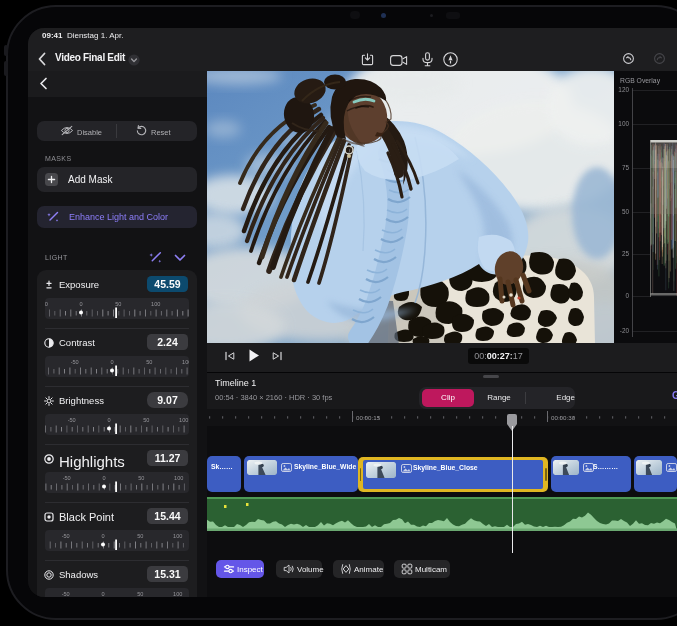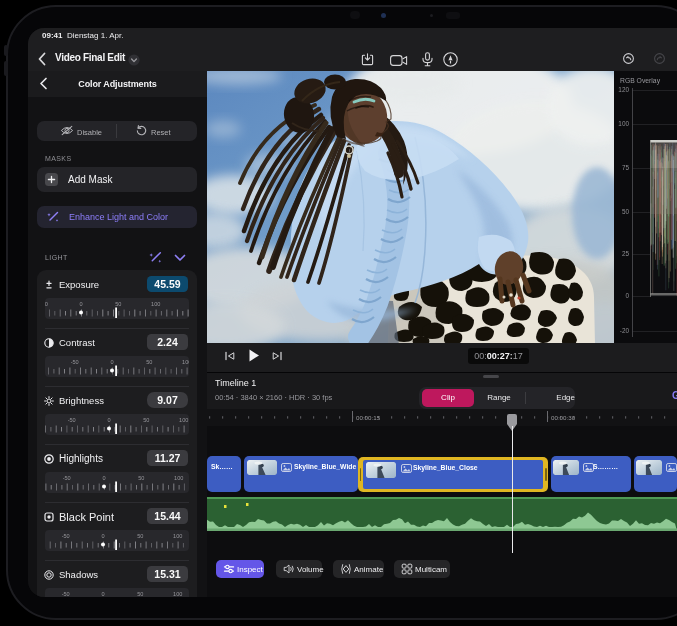--- a/index.html
+++ b/index.html
@@ -45,21 +45,20 @@
     </svg>
     <svg class="a" style="left:626px;top:25px" width="11" height="11" viewBox="0 0 11 11">
 <circle cx="5.5" cy="5.5" r="4.9" stroke="#46464a" stroke-width="1.1" fill="none"></circle>
 <path d="M7.8 5.2 L6 3.6 L6 4.6 Q3.4 4.4 3.2 7.2" stroke="#46464a" stroke-width="1.1" fill="none" stroke-linejoin="round"></path>
     </svg>
     <div class="a" style="left:0;top:43px;width:179px;height:526px;background:#121214"></div>
     <div class="a" style="left:0;top:43px;width:179px;height:26px;background:#1b1b1d"></div>
     <svg class="a" style="left:11px;top:49px" width="9" height="13" viewBox="0 0 9 13">
       <path d="M7 1.5 L2 6.5 L7 11.5" stroke="#e8e8ea" stroke-width="1.7" fill="none" stroke-linecap="round" stroke-linejoin="round"></path>
     </svg>
-    <div class="a" style="left:0px;top:51px;width:179px;text-align:center;font-size:9px;font-weight:bold;letter-spacing:-0.1px;color:#f4f4f6">Color Adjustments</div>
     <div class="a" style="left:9px;top:93px;width:160px;height:20px;border-radius:7px;background:#242428"></div>
     <div class="a" style="left:88px;top:96px;width:1px;height:14px;background:#3a3a3e"></div>
     <svg class="a" style="left:32px;top:97px" width="14" height="11" viewBox="0 0 14 11">
 <path d="M1.4 5.5 Q7 -0.5 12.6 5.5 Q7 11.5 1.4 5.5 Z" stroke="#b4b4b8" stroke-width="1" fill="none"></path>
 <circle cx="7" cy="5.5" r="2.1" stroke="#b4b4b8" stroke-width="1" fill="none"></circle>
 <path d="M2.2 9.6 L11.8 1.4" stroke="#b4b4b8" stroke-width="1.1" stroke-linecap="round"></path>
     </svg>
     <div class="a" style="left:49px;top:99.5px;font-size:7.5px;color:#b0b0b4">Disable</div>
     <svg class="a" style="left:108px;top:97px" width="11" height="11" viewBox="0 0 11 11">
 <path d="M2.1 3.1 A4.2 4.2 0 1 1 1.3 5.8" stroke="#b4b4b8" stroke-width="1.1" fill="none" stroke-linecap="round"></path>
@@ -229,21 +228,21 @@
         <rect x="138.6" y="11.5" width="1" height="7.0" fill="#77777c"></rect>
         <circle cx="64.0" cy="14.5" r="2" fill="#fdfdfd"></circle>
         <rect x="70.2" y="9.5" width="1.8" height="10.5" fill="#fcfcfc"></rect>
       </svg>
     </div>
     <div class="a" style="left:17px;top:357.5px;width:144px;height:1px;background:#2d2d31"></div>
     <svg class="a" style="left:16px;top:426px" width="10" height="10" viewBox="0 0 10 10">
       <circle cx="5" cy="5" r="4.2" stroke="#ececef" stroke-width="1.2" fill="none"></circle>
       <circle cx="5" cy="5" r="1.9" fill="#ececef"></circle>
     </svg>
-    <div class="a" style="left:31px;top:425px;font-size:10px;color:#f0f0f2">Highlights</div>
+    <div class="a" style="left:31px;top:425px;font-size:15px;color:#f0f0f2">Highlights</div>
     <div class="a" style="left:119px;top:422px;width:41px;height:16px;border-radius:4.5px;background:#3b3b3f;text-align:center;font-size:10.5px;font-weight:bold;color:#fafafa;line-height:16px">11.27</div>
     <div class="a" style="left:17px;top:444px;width:144px;height:22px;overflow:hidden">
       <svg width="144" height="22" viewBox="0 0 144 22" style="position:absolute;left:0;top:0">
         <rect x="0" y="0" width="144" height="21" rx="4" fill="#28282c"></rect>
         <text x="21.7" y="8.2" font-size="5.6" fill="#95959a" text-anchor="middle" font-family="Liberation Sans">-50</text>
         <text x="59.0" y="8.2" font-size="5.6" fill="#95959a" text-anchor="middle" font-family="Liberation Sans">0</text>
         <text x="96.3" y="8.2" font-size="5.6" fill="#95959a" text-anchor="middle" font-family="Liberation Sans">50</text>
         <text x="133.7" y="8.2" font-size="5.6" fill="#95959a" text-anchor="middle" font-family="Liberation Sans">100</text>
         <rect x="0.4" y="11.5" width="1" height="7.0" fill="#77777c"></rect>
         <rect x="5.7" y="13" width="1" height="4.5" fill="#828287"></rect>

